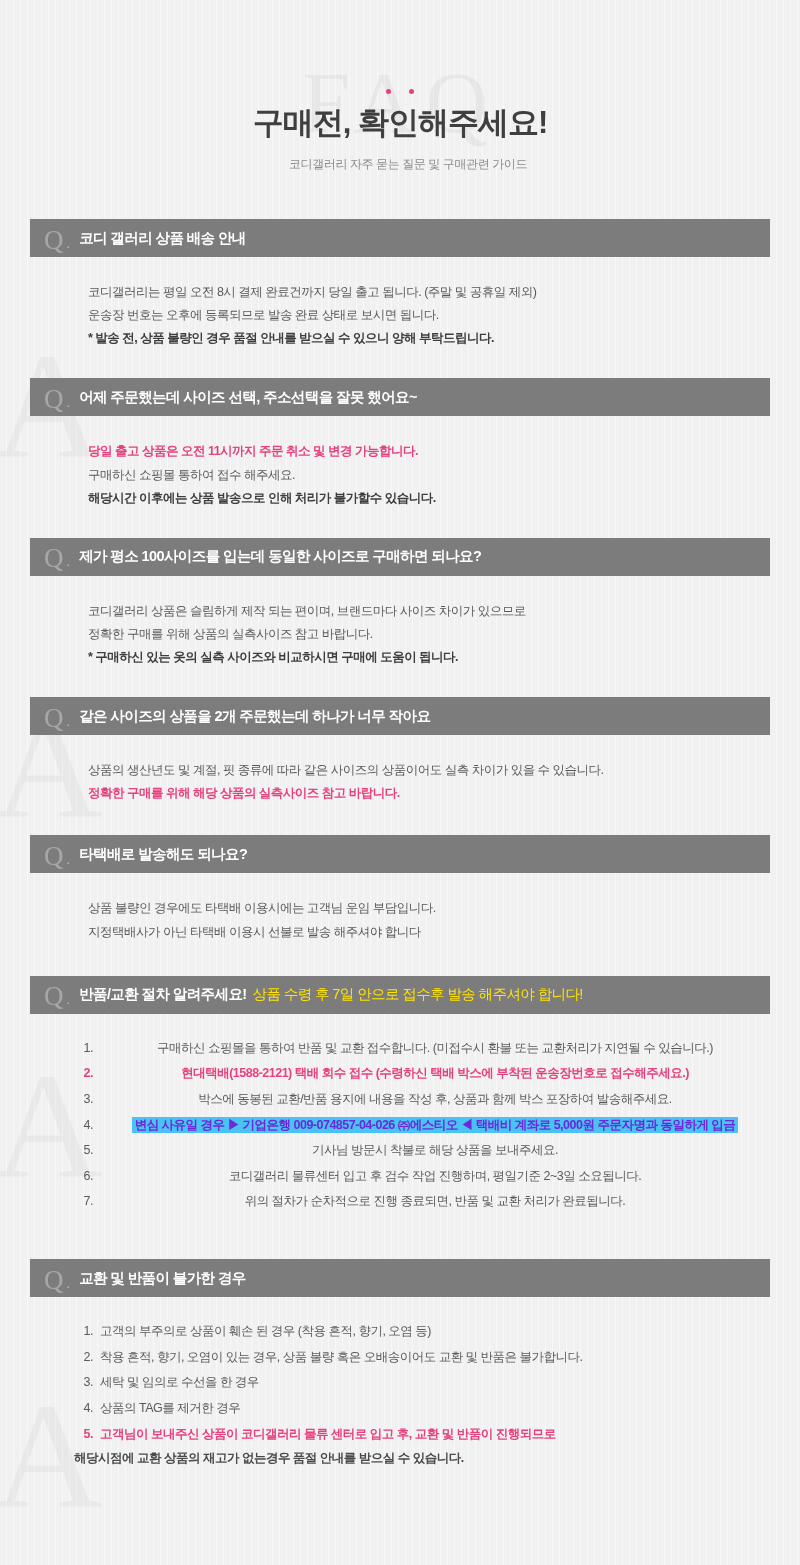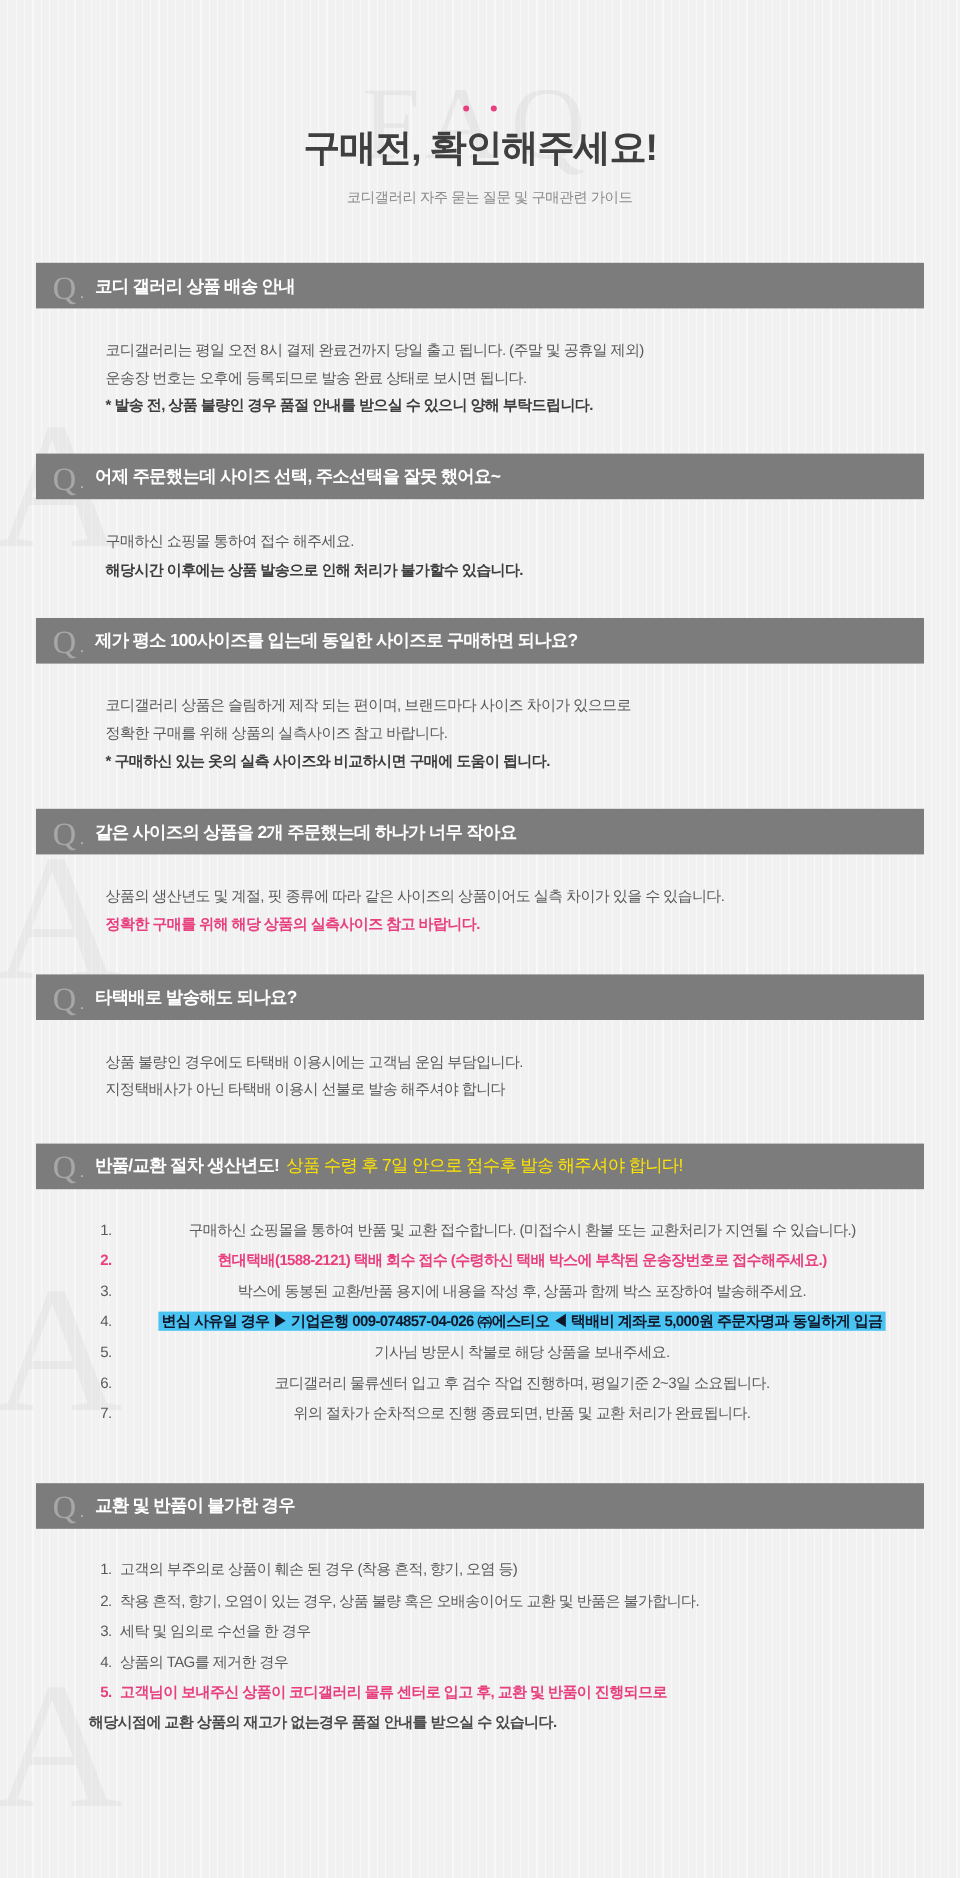--- a/index.html
+++ b/index.html
@@ -137,21 +137,21 @@
     line-height: 1.85;
     letter-spacing: -0.5px;
     color: #595959;
     min-height: 46px;
   }
   .abody p { margin: 0; }
   .b    { font-weight: bold; color: #3d3d3d; }
   .pink { color: #e8407f; font-weight: bold; }
   .hl {
     background: #49c3f2;
-    color: #0f172a;
+    color: #6d28d9;
     font-weight: bold;
     padding: 1px 3px;
   }
 
   ol.steps {
     margin: 0;
     padding-left: 22px;
     font-size: 12.5px;
     line-height: 2.05;
     letter-spacing: -0.5px;
@@ -201,20 +201,21 @@
       </div>
     </div>
 
     <div class="qa" style="margin-top:22px;">
       <div class="qbar">
         <span class="qmark">Q</span>
         <span class="qdot">.</span>
         <span class="qtitle">어제 주문했는데 사이즈 선택, 주소선택을 잘못 했어요~</span>
       </div>
       <div class="abody">
+        <p class="pink">당일 출고 상품은 오전 11시까지 주문 취소 및 변경 가능합니다.</p>
         <p>구매하신 쇼핑몰 통하여 접수 해주세요.</p>
         <p class="b">해당시간 이후에는 상품 발송으로 인해 처리가 불가할수 있습니다.</p>
       </div>
     </div>
 
     <div class="qa" style="margin-top:22px;">
       <div class="qbar">
         <span class="qmark">Q</span>
         <span class="qdot">.</span>
         <span class="qtitle">제가 평소 100사이즈를 입는데 동일한 사이즈로 구매하면 되나요?</span>
@@ -247,21 +248,21 @@
       <div class="abody">
         <p>상품 불량인 경우에도 타택배 이용시에는 고객님 운임 부담입니다.</p>
         <p>지정택배사가 아닌 타택배 이용시 선불로 발송 해주셔야 합니다</p>
       </div>
     </div>
 
     <div class="qa" style="margin-top:32px;">
       <div class="qbar">
         <span class="qmark">Q</span>
         <span class="qdot">.</span>
-        <span class="qtitle">반품/교환 절차 생산년도!</span>
+        <span class="qtitle">반품/교환 절차 알려주세요!</span>
         <span class="qtitle-accent">상품 수령 후 7일 안으로 접수후 발송 해주셔야 합니다!</span>
       </div>
       <div class="abody" style="padding-top:22px;padding-left:44px;text-align:center;">
         <ol class="steps">
           <li>구매하신 쇼핑몰을 통하여 반품 및 교환 접수합니다. (미접수시 환불 또는 교환처리가 지연될 수 있습니다.)</li>
           <li class="pink">현대택배(1588-2121) 택배 회수 접수 (수령하신 택배 박스에 부착된 운송장번호로 접수해주세요.)</li>
           <li>박스에 동봉된 교환/반품 용지에 내용을 작성 후, 상품과 함께 박스 포장하여 발송해주세요.</li>
           <li><span class="hl">변심 사유일 경우 ▶ 기업은행 009-074857-04-026 ㈜에스티오 ◀ 택배비 계좌로 5,000원 주문자명과 동일하게 입금</span></li>
           <li>기사님 방문시 착불로 해당 상품을 보내주세요.</li>
           <li>코디갤러리 물류센터 입고 후 검수 작업 진행하며, 평일기준 2~3일 소요됩니다.</li>

